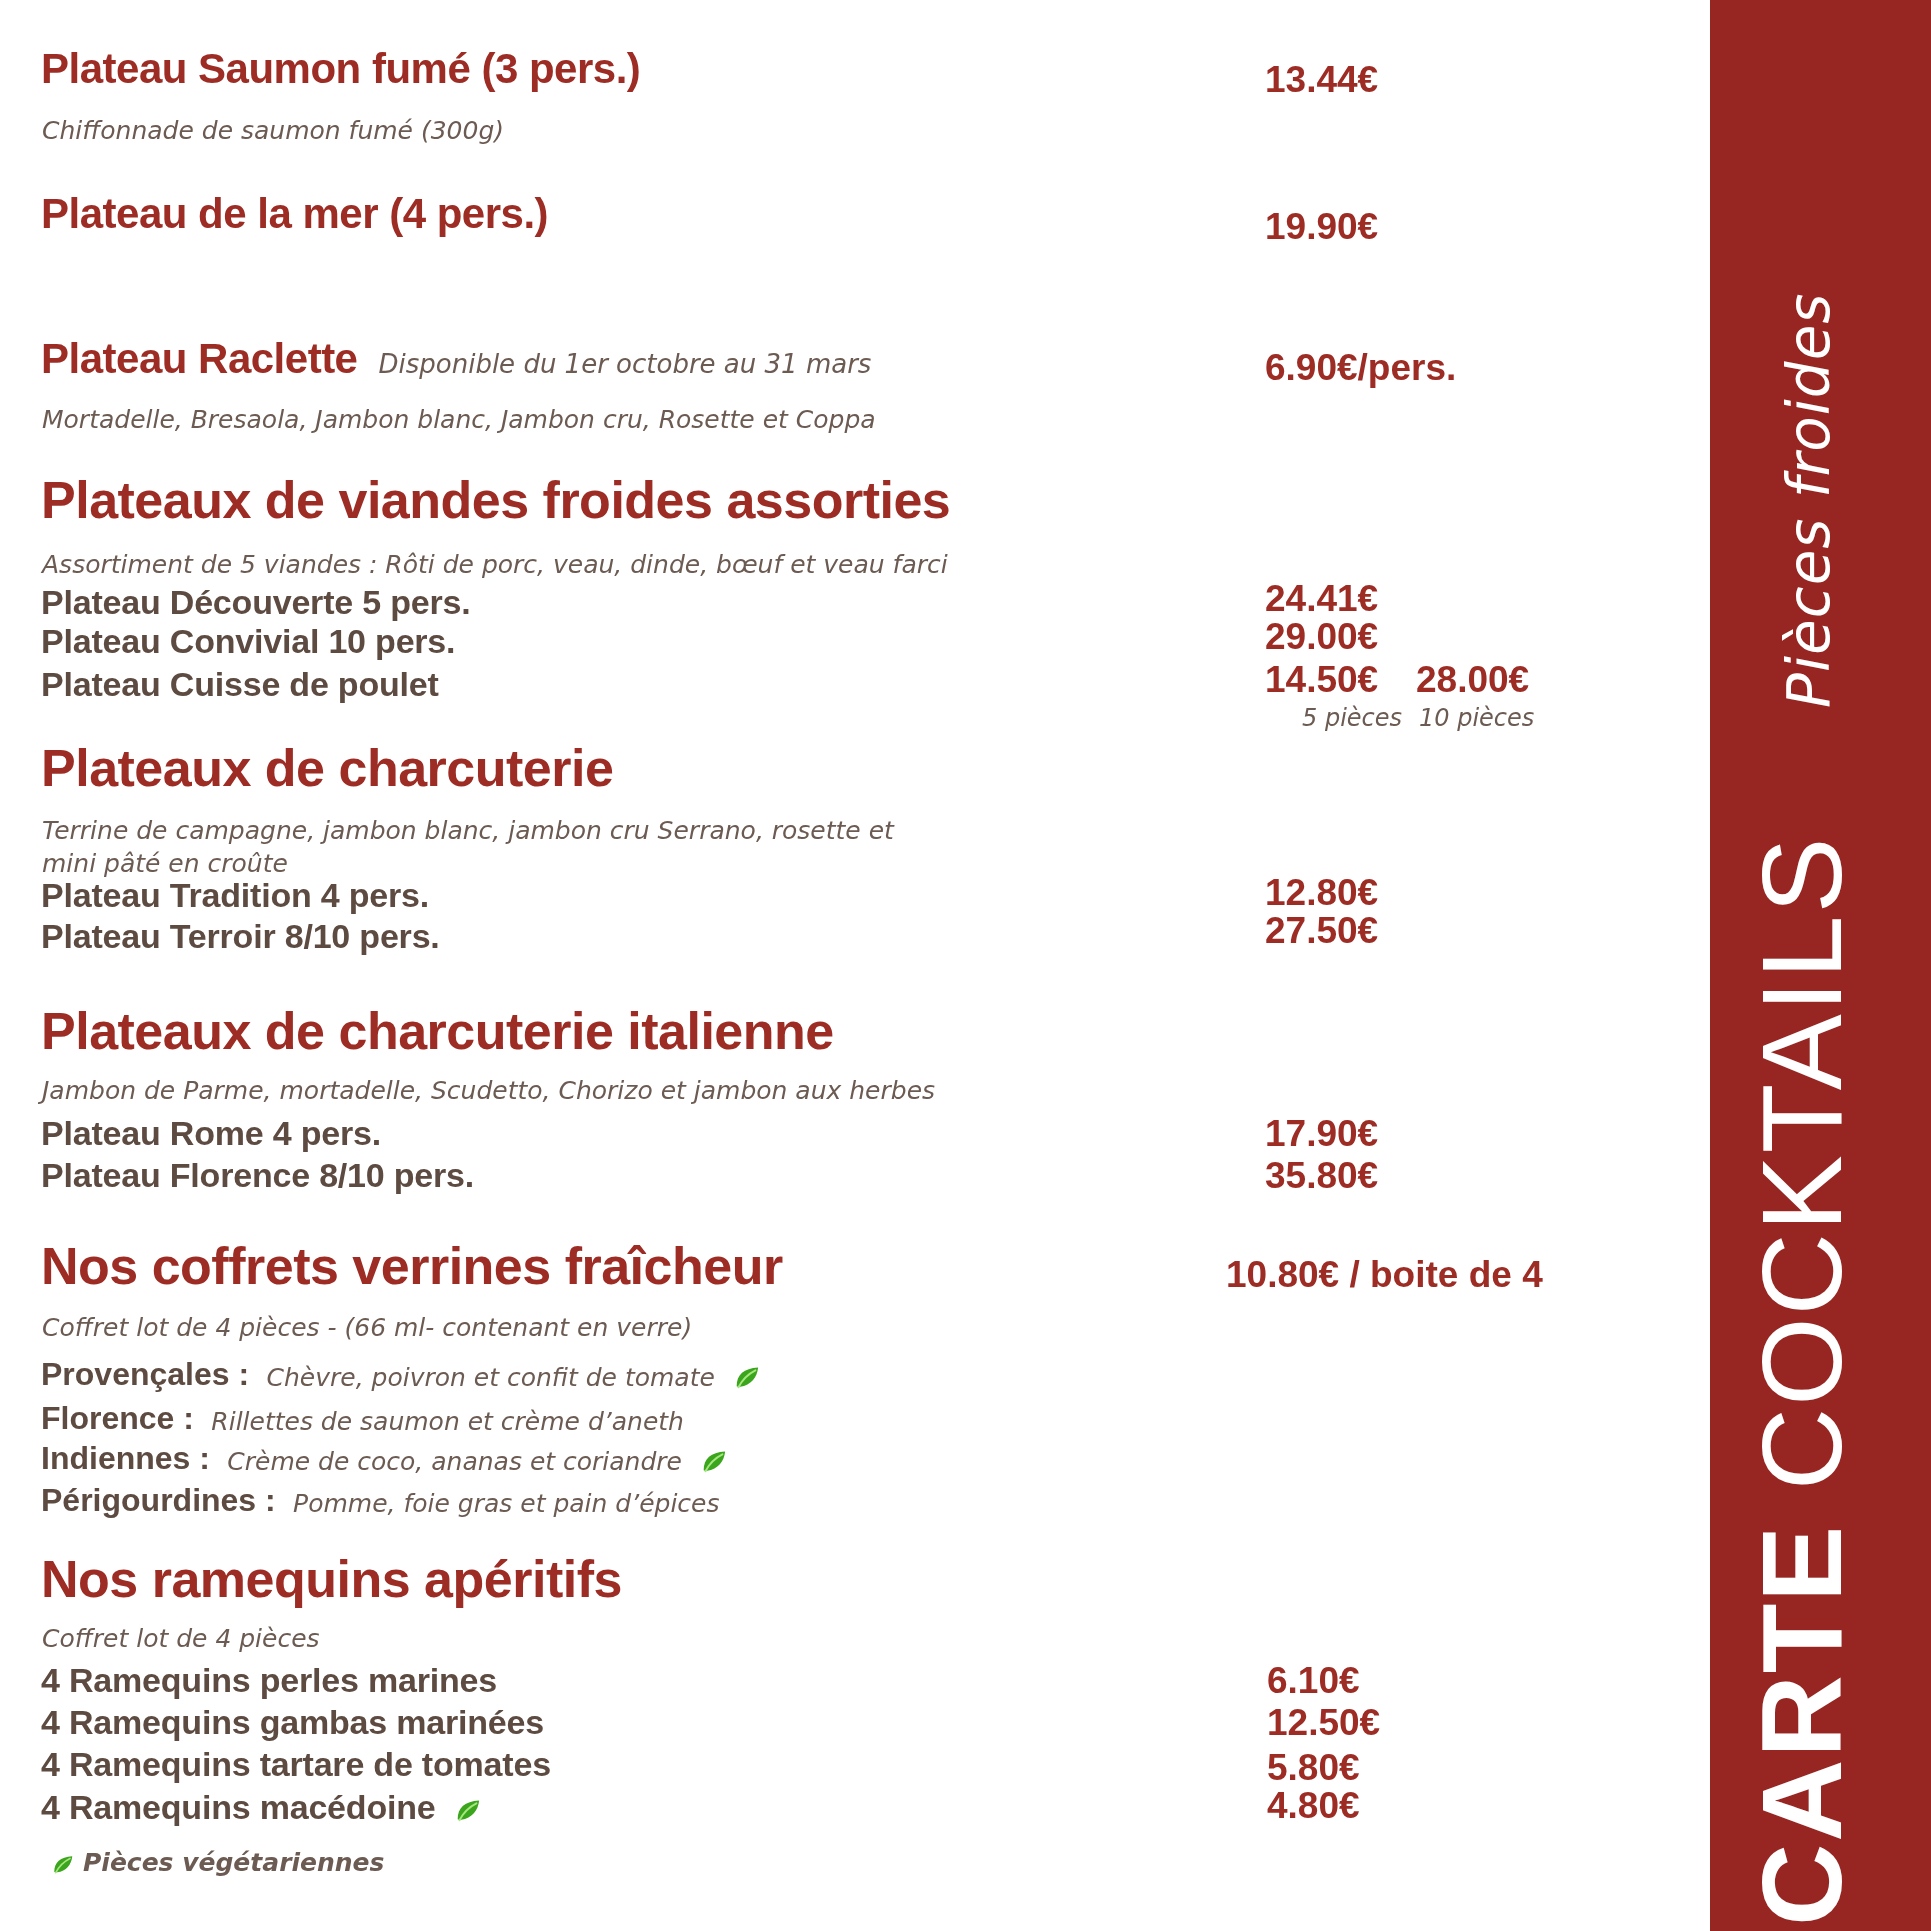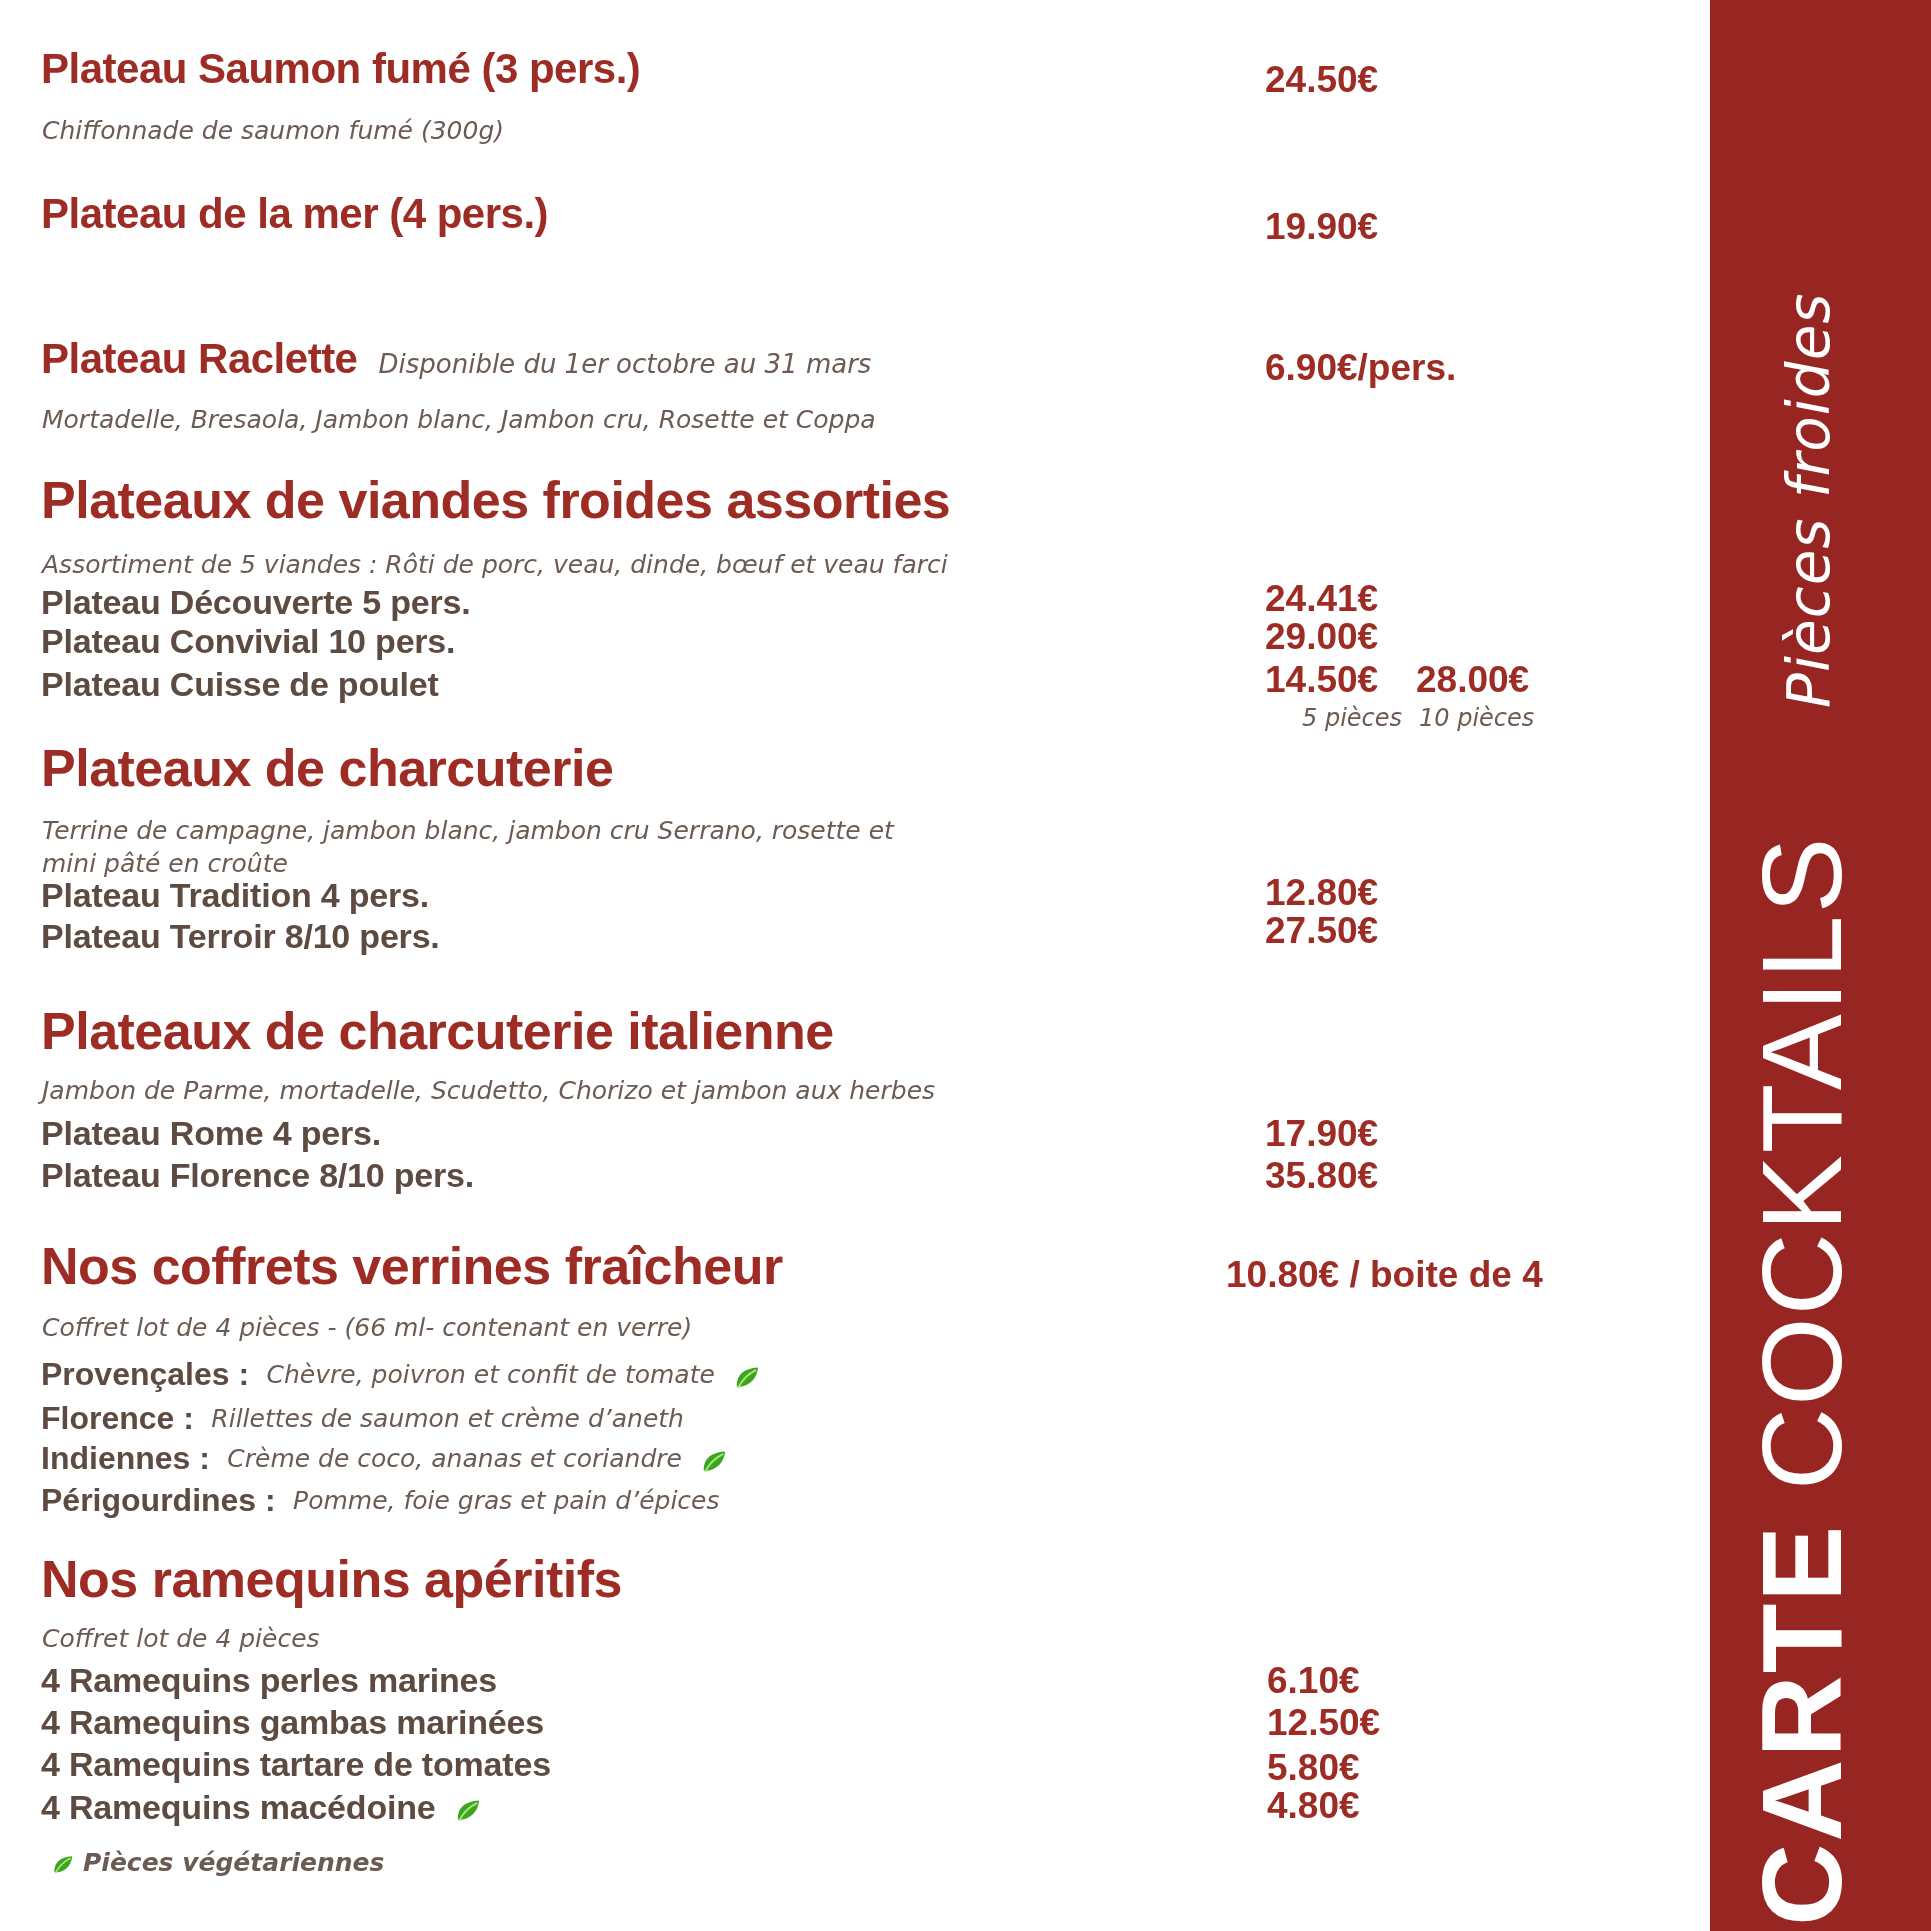--- a/index.html
+++ b/index.html
@@ -24,21 +24,21 @@
   
   .name{font-size:34px;font-weight:700;color:#5D4B42;letter-spacing:-0.2px;}
   
   .price{font-size:37px;font-weight:700;color:#9D2C24;}
   
   .sub{font-size:24px;font-style:italic;color:#6C5B52;
     font-family:"DejaVu Sans","Liberation Sans",sans-serif;}
   .hrow{display:flex;align-items:baseline;gap:21px;}
   .note{font-size:26px;font-style:italic;color:#6C5B52;font-weight:400;
     font-family:"DejaVu Sans","Liberation Sans",sans-serif;letter-spacing:0;}
-  .vrow{display:flex;align-items:center;gap:17.4px;}
+  .vrow{display:flex;align-items:flex-end;gap:17.4px;}
   .vlabel{font-size:32px;font-weight:700;color:#5D4B42;}
   .vdesc{font-size:25px;font-style:italic;color:#6C5B52;
     font-family:"DejaVu Sans","Liberation Sans",sans-serif;}
   .leaf{width:29px;height:25px;align-self:center;transform:translateY(2.9px);}
   .leaf-small{width:25px;height:21px;align-self:center;transform:translateY(1.9px);}
   .legend-row{display:flex;align-items:baseline;gap:8px;font-weight:bold;}
   .legend-text{font-size:25px;font-style:italic;color:#6C5B52;
     font-family:"DejaVu Sans","Liberation Sans",sans-serif;}
   
   .sidebar{position:absolute;top:0;right:0;width:221px;height:1931px;background:#972622;}
@@ -65,21 +65,21 @@
     <defs>
       <symbol id="leaf" viewBox="0 0 32 28">
         <path d="M5 24 C5 11 13 4 29 3 C28 14 21 23 9 24.5 C7.5 24.7 6 24.5 5 24 Z" fill="#3BA51D"></path>
         <path d="M7 25 C11 17 18 10 26 6" stroke="#A5E77F" stroke-width="2.2" fill="none" stroke-linecap="round"></path>
       </symbol>
     </defs>
   </svg>
 
   <div class="abs h-item" style="left:41px;top:48px">Plateau Saumon fumé (3 pers.)</div>
   <div class="abs desc" style="left:42px;top:115px">Chiffonnade de saumon fumé (300g)</div>
-  <div class="abs price" style="left:1265px;top:61px">24.50€</div>
+  <div class="abs price" style="left:1265px;top:61px">13.44€</div>
 
   <div class="abs h-item" style="left:41px;top:193px">Plateau de la mer (4 pers.)</div>
   <div class="abs price" style="left:1265px;top:208px">19.90€</div>
 
   <div class="abs hrow" style="left:41px;top:338px">
     <span class="h-item">Plateau Raclette</span>
     <span class="note">Disponible du 1er octobre au 31 mars</span>
   </div>
   <div class="abs desc" style="left:42px;top:404px">Mortadelle, Bresaola, Jambon blanc, Jambon cru, Rosette et Coppa</div>
   <div class="abs price" style="left:1265px;top:349px">6.90€/pers.</div>

